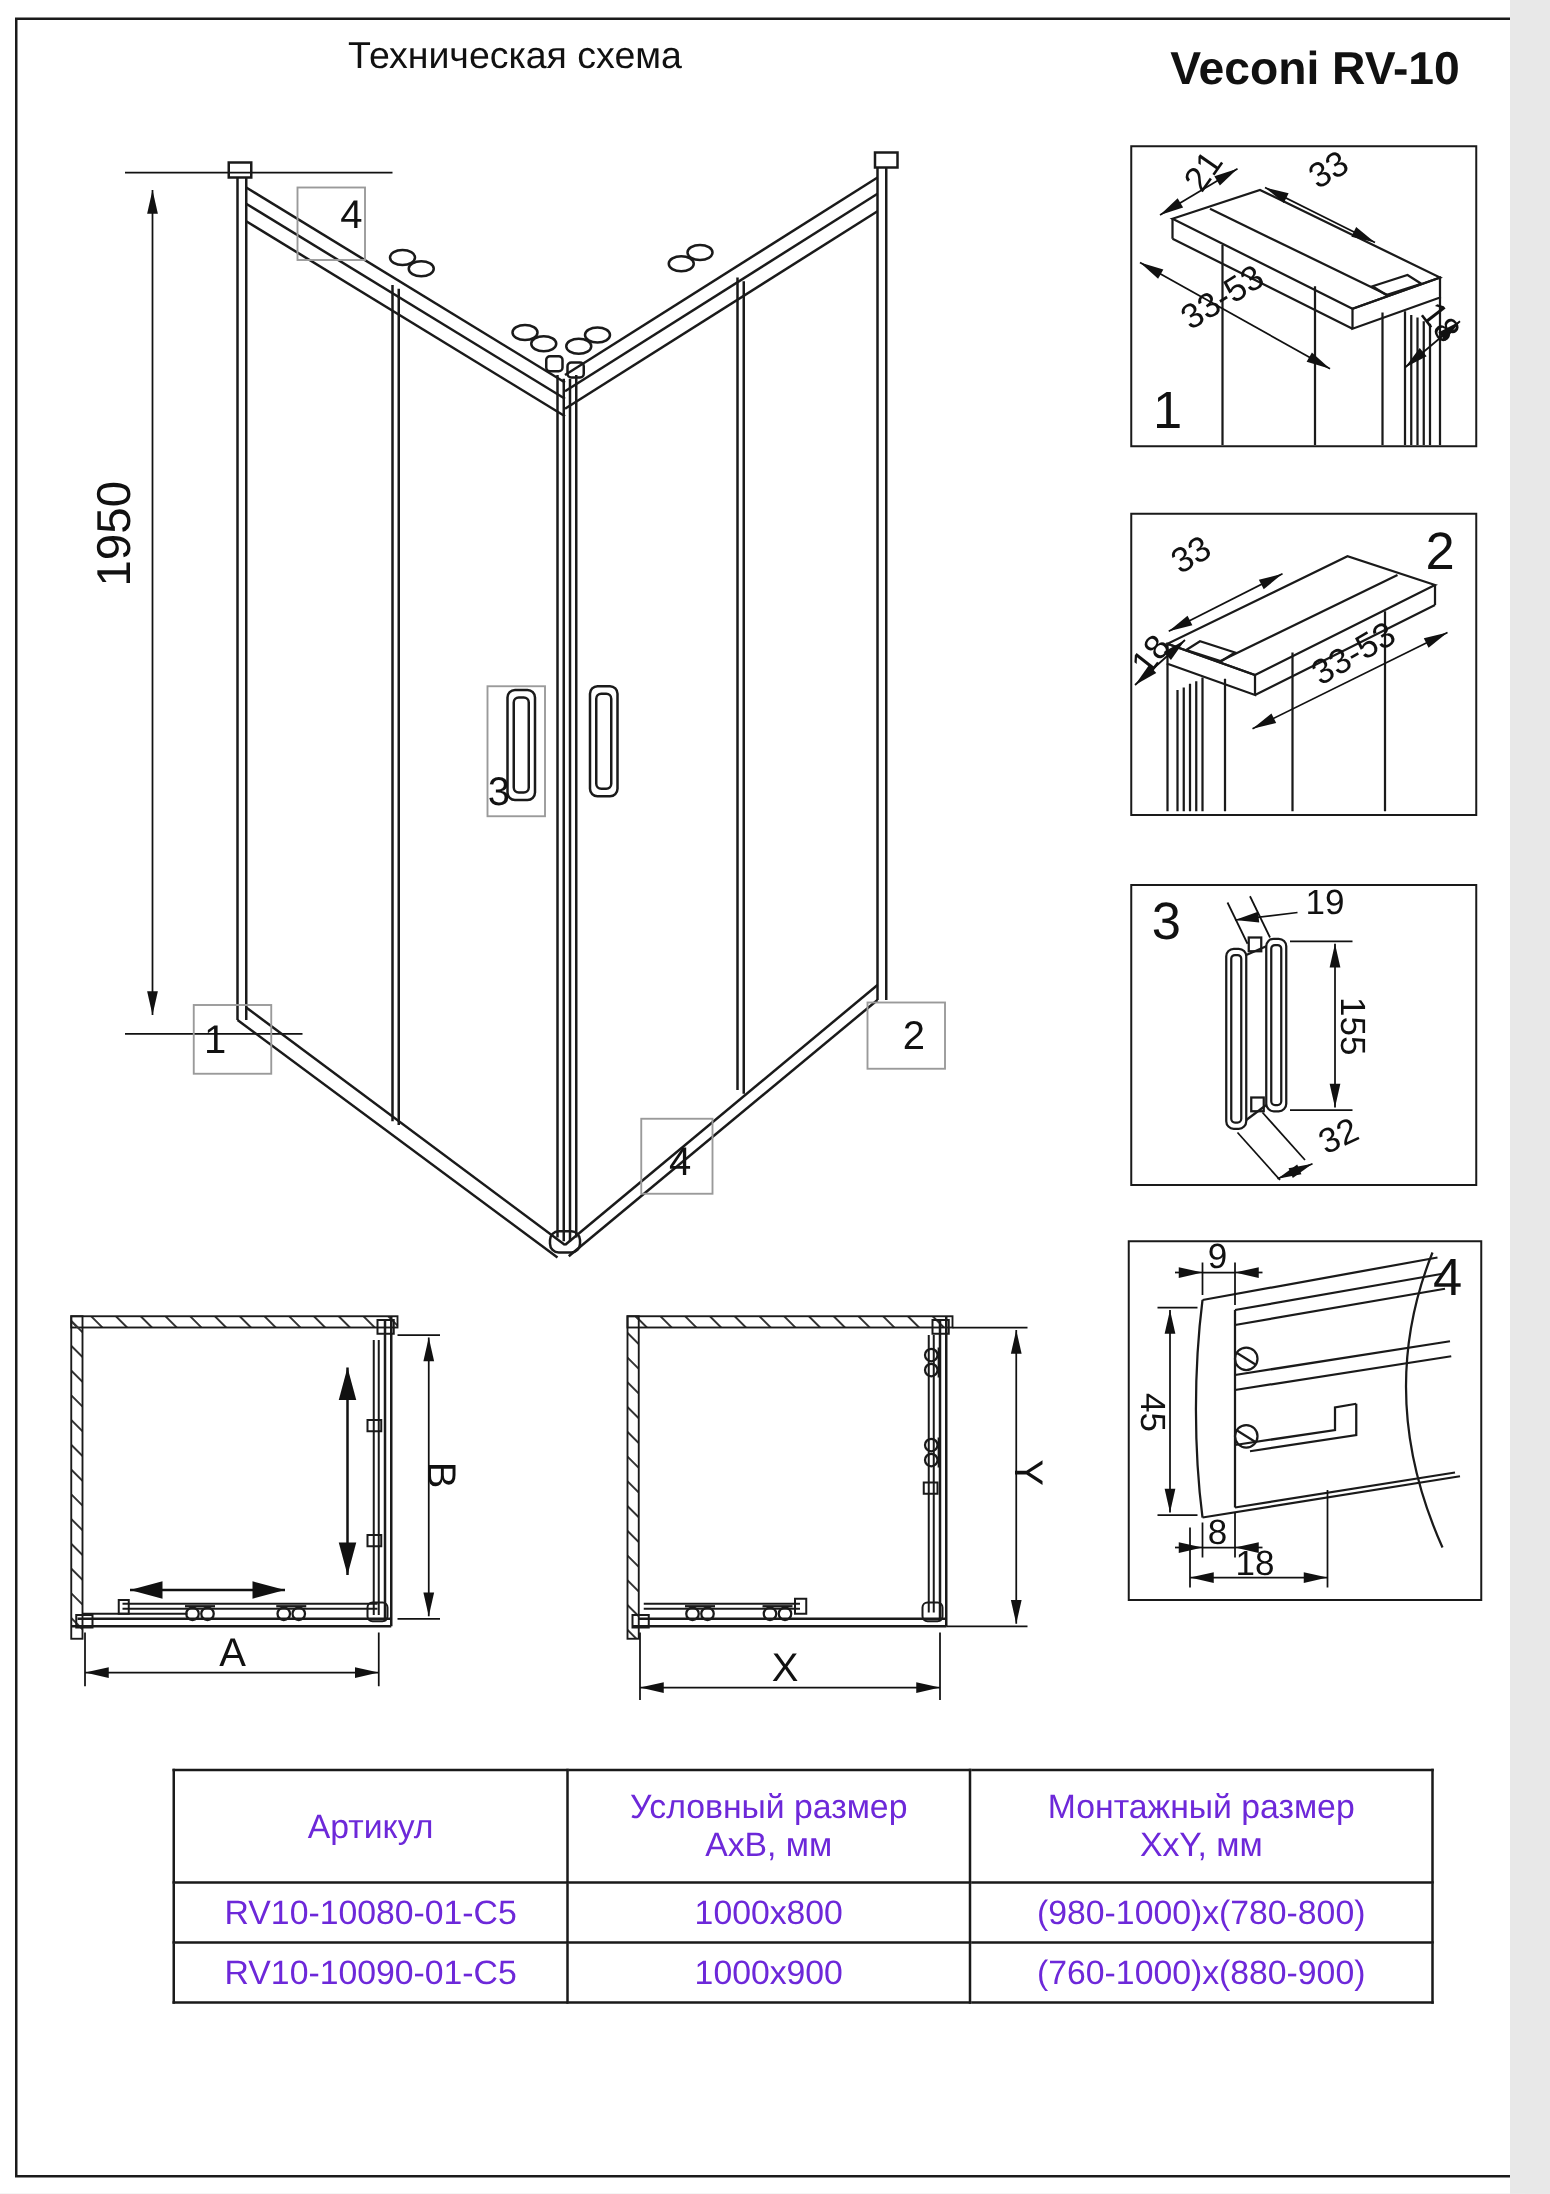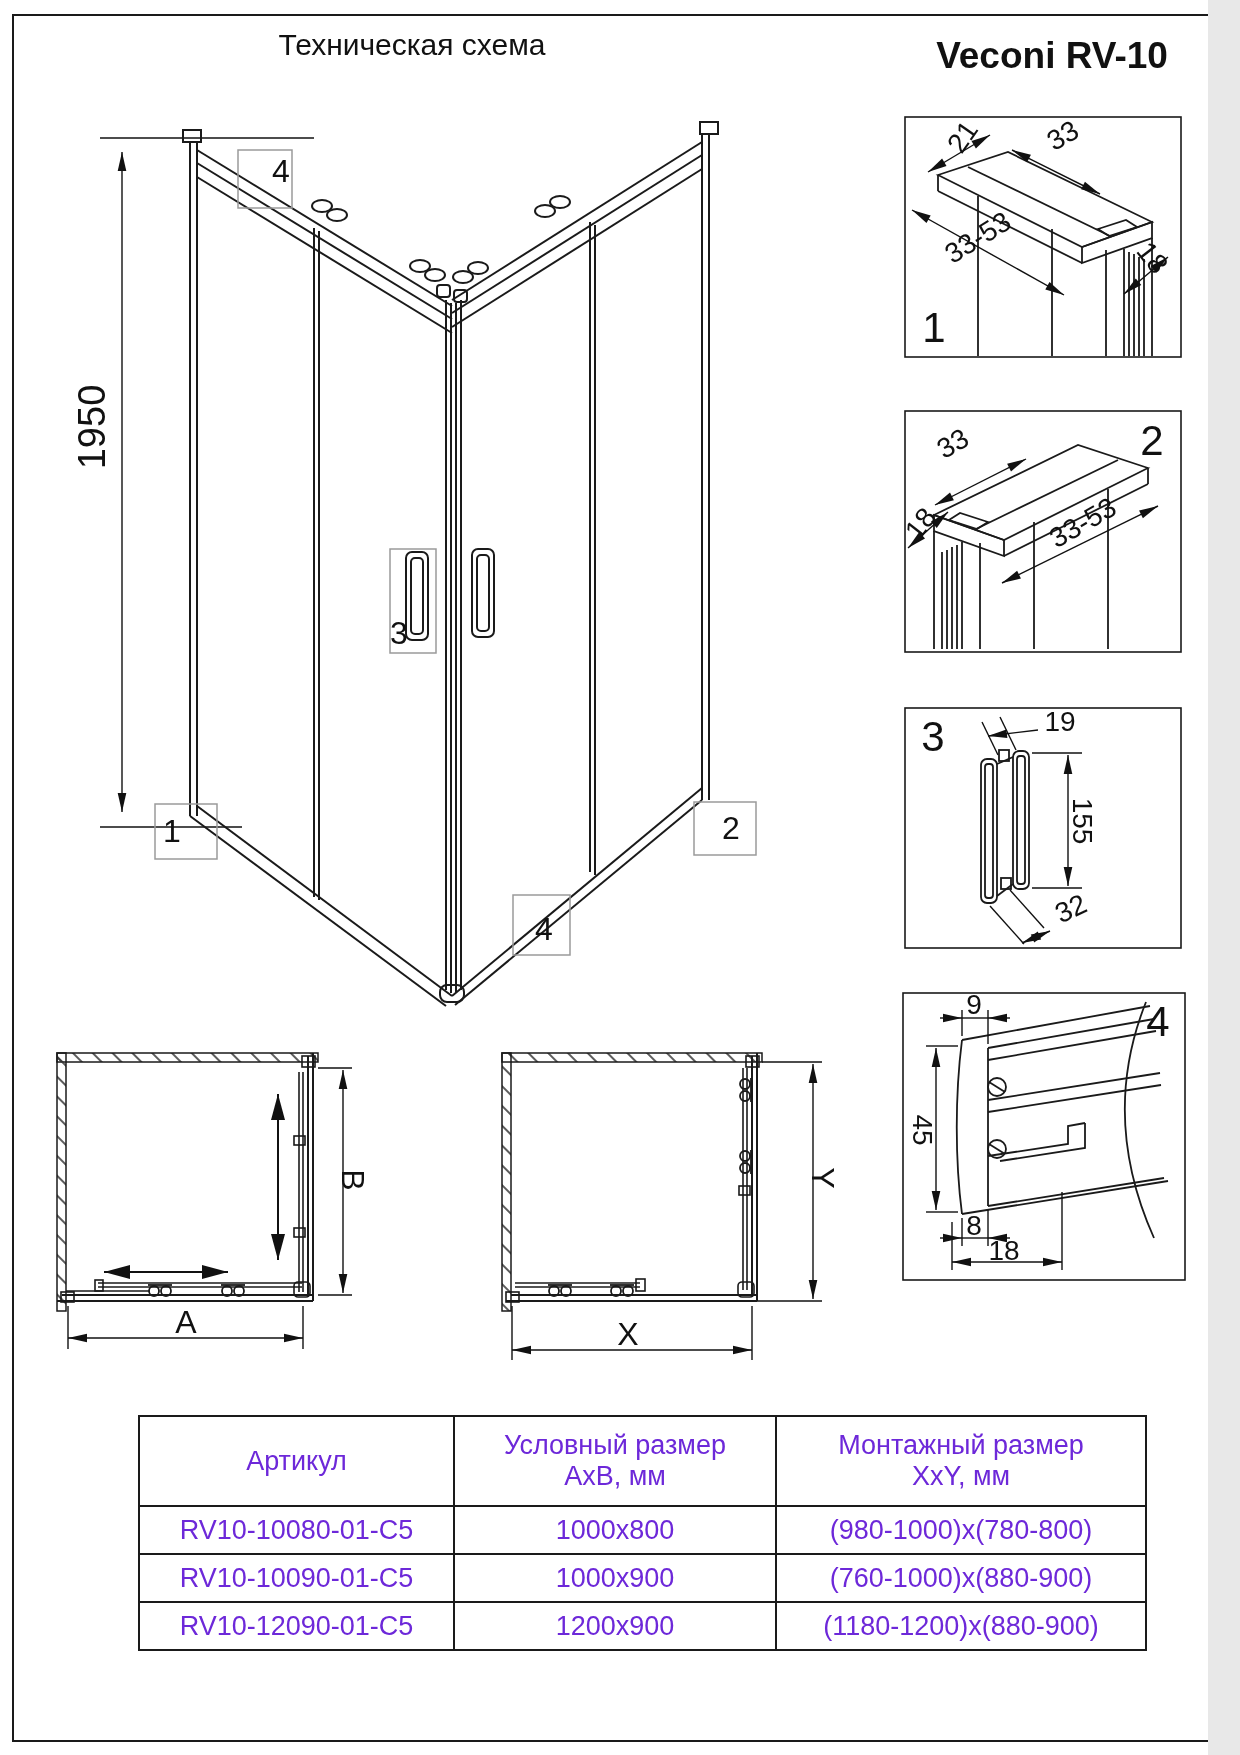--- a/index.html
+++ b/index.html
@@ -354,20 +354,15 @@
       <tr>
         <td>RV10-10080-01-C5</td>
         <td>1000x800</td>
         <td>(980-1000)x(780-800)</td>
       </tr>
       <tr>
         <td>RV10-10090-01-C5</td>
         <td>1000x900</td>
         <td>(760-1000)x(880-900)</td>
       </tr>
-      <tr>
-        <td>RV10-12090-01-C5</td>
-        <td>1200x900</td>
-        <td>(1180-1200)x(880-900)</td>
-      </tr>
     </tbody>
   </table>
 </div>
 
 </body></html>

